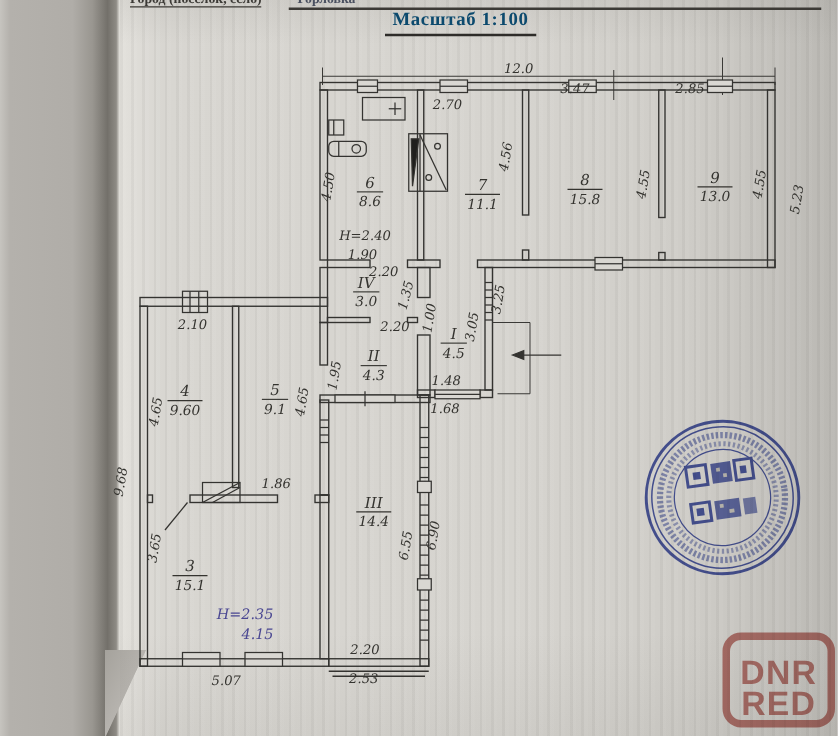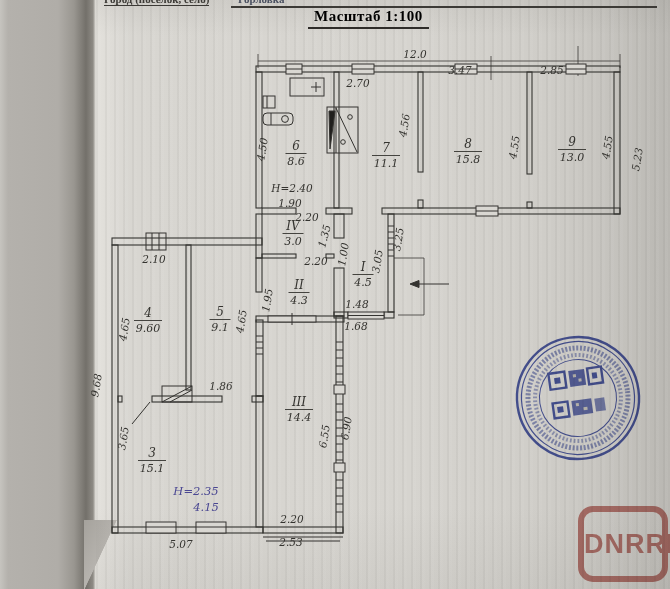--- a/index.html
+++ b/index.html
@@ -19,40 +19,40 @@
   .corner-fold{position:absolute;left:84px;top:520px;width:40px;height:69px;
     background:linear-gradient(115deg,#a5a29c 0,#b6b3ae 45%,rgba(0,0,0,0) 46%);}
 
   
   .form-head{position:absolute;left:0;top:0;width:670px;height:9px;overflow:hidden;}
   .form-head .lbl{position:absolute;left:104px;top:-7px;font:bold 11px "Liberation Serif",serif;color:#3c3a36;border-bottom:1.5px solid #3c3a36;}
   .form-head .val{position:absolute;left:238px;top:-7px;font:bold 11px "Liberation Serif",serif;color:#4a5060;}
   .form-head .rule{position:absolute;left:231px;top:6px;width:426px;height:1.5px;background:#3c3a36;}
 
   .title{position:absolute;left:308px;top:8px;font:bold 15px "Liberation Serif",serif;letter-spacing:.5px;
-    color:#000000;border-bottom:2px solid #2e2c29;padding:0 6px 2px 6px;}
+    color:#0c4a6e;border-bottom:2px solid #2e2c29;padding:0 6px 2px 6px;}
 
   svg.plan{position:absolute;left:0;top:0;}
   .wall{stroke:#343330;stroke-width:1.1;fill:none;}
   .thin{stroke:#3a3936;stroke-width:.8;fill:none;}
   .fix{stroke:#343330;stroke-width:1;fill:none;}
   .dim{font:italic 10.5px "DejaVu Serif",serif;fill:#34332f;text-anchor:middle;}
   .dim.ink{fill:#4a4792;font-size:11.5px;}
   .rnum{font:italic 12px "DejaVu Serif",serif;fill:#34332f;text-anchor:middle;}
   .rarea{font:italic 11px "DejaVu Serif",serif;fill:#34332f;text-anchor:middle;}
   .rline{stroke:#34332f;stroke-width:.9;}
 
   
   .stampg{opacity:.82;mix-blend-mode:multiply;}
   .stamp-stroke{stroke:#2c3da0;fill:none;}
   .stamp-fill{fill:#2c3da0;stroke:none;}
 
   
   .wm{position:absolute;left:578px;top:506px;width:78px;height:64px;border:6px solid #b9564e;border-radius:15px;
-     opacity:.72;mix-blend-mode:multiply;display:flex;align-items:center;justify-content:flex-start;
+     opacity:.72;mix-blend-mode:multiply;display:flex;flex-direction:column;align-items:center;justify-content:flex-end;
      font:bold 27px/0.92 "Liberation Sans",sans-serif;letter-spacing:1px;color:#b9564e;}
 </style>
 </head>
 <body>
 
 <div id="page">
   <div class="paper"></div>
   <div class="edge-left"></div>
   <div class="corner-fold"></div>
   <div class="paper-shade"></div>

